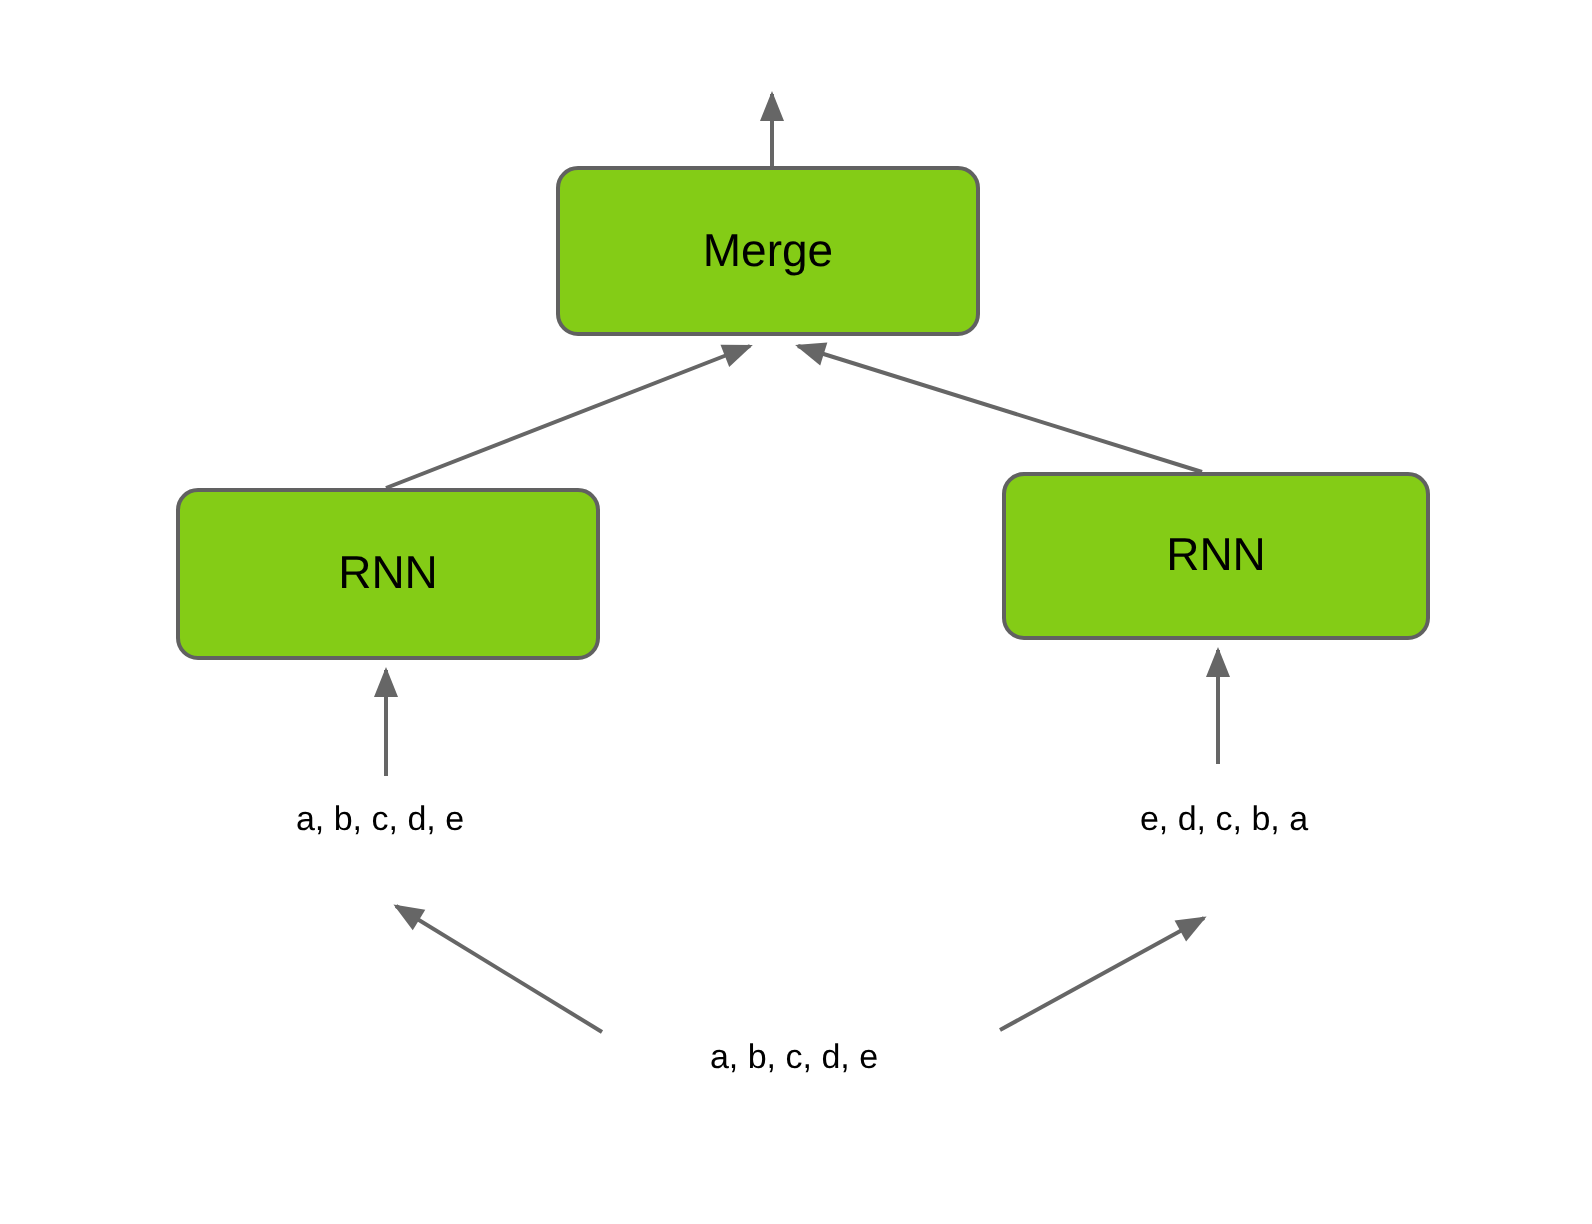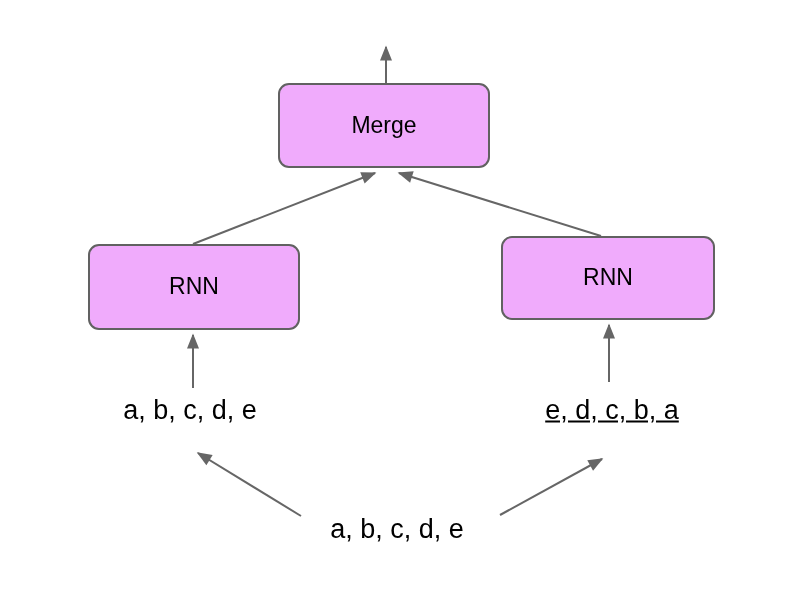--- a/index.html
+++ b/index.html
@@ -19,21 +19,21 @@
   .arrow-layer {
     position: absolute;
     left: 0;
     top: 0;
     width: 796px;
     height: 612px;
   }
   .node {
     position: absolute;
     box-sizing: border-box;
-    background: #f0abfc;
+    background: #84cc16;
     border: 2px solid #616161;
     border-radius: 11px;
     display: flex;
     flex-direction: column;
     align-items: center;
     justify-content: center;
     text-align: center;
     line-height: 1.28;
   }
   .node-merge {
@@ -53,25 +53,25 @@
   .node-rnn-right {
     left: 501px;
     top: 236px;
     width: 214px;
     height: 84px;
     font-size: 23px;
   }
   .seq-label {
     position: absolute;
     white-space: nowrap;
-    font-size: 27px;
+    font-size: 17px;
     transform: translate(-50%, -50%);
   }
   .seq-left  { left: 190px; top: 410px; }
-  .seq-right { left: 612px; top: 410px; text-decoration: underline; }
+  .seq-right { left: 612px; top: 410px; }
   .seq-bottom { left: 397px; top: 529px; }
 </style>
 </head>
 <body>
 
 <div class="canvas">
 
   <svg class="arrow-layer" width="796" height="612" viewBox="0 0 796 612" xmlns="http://www.w3.org/2000/svg">
     <defs>
       <marker id="ah" markerUnits="userSpaceOnUse" markerWidth="16" markerHeight="13" refX="14" refY="6.5" orient="auto">

